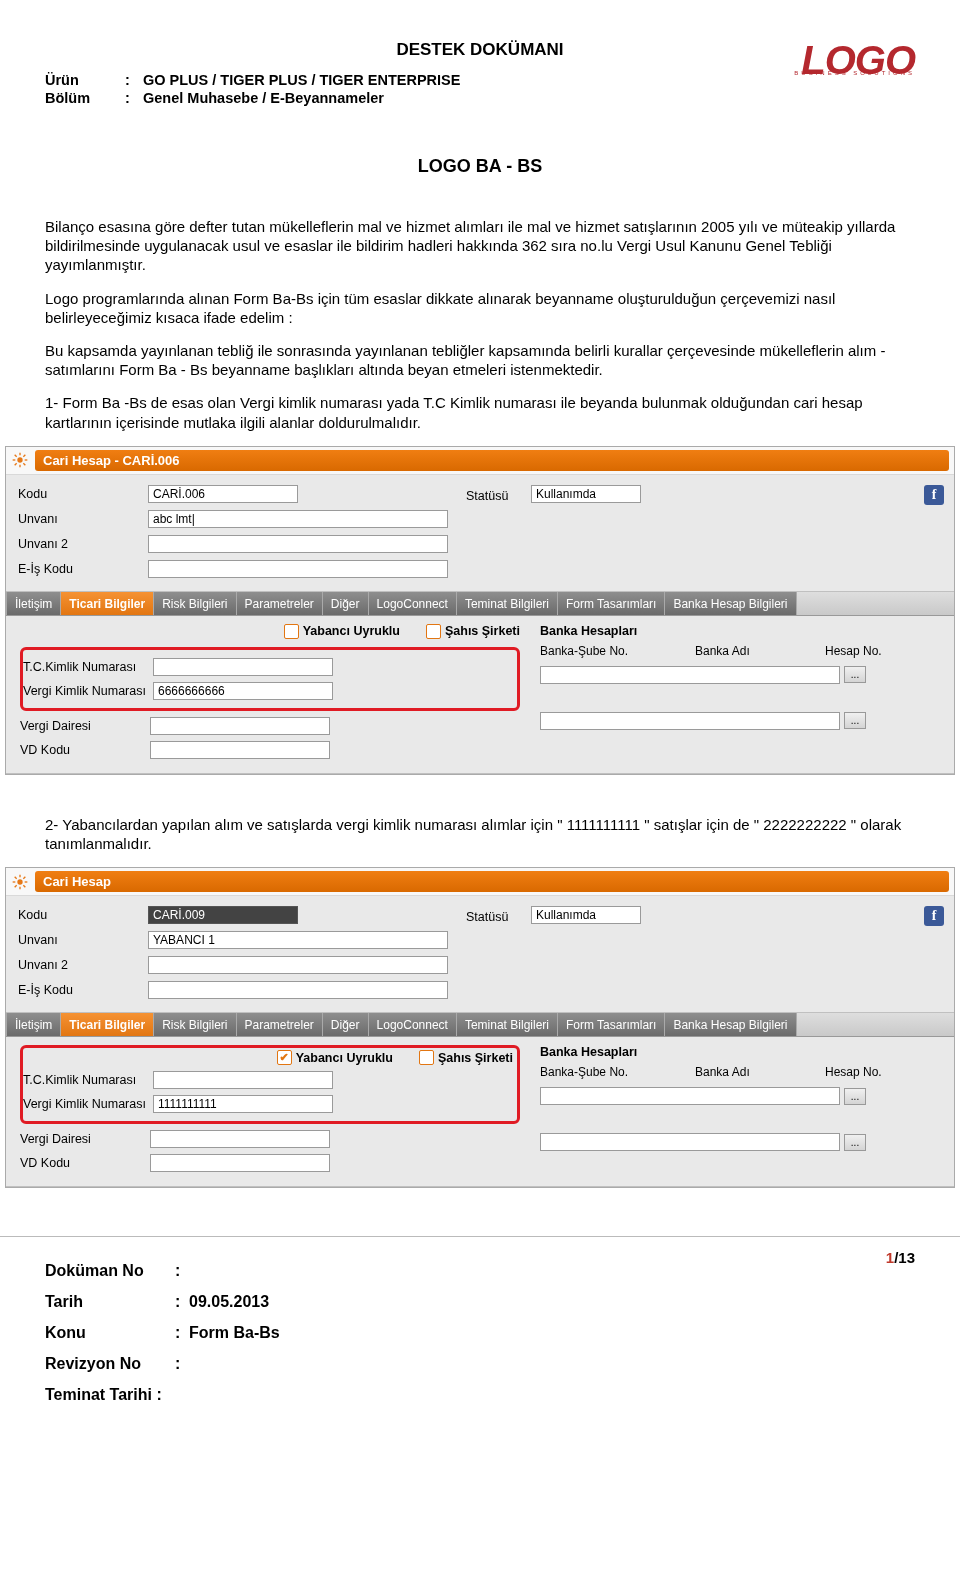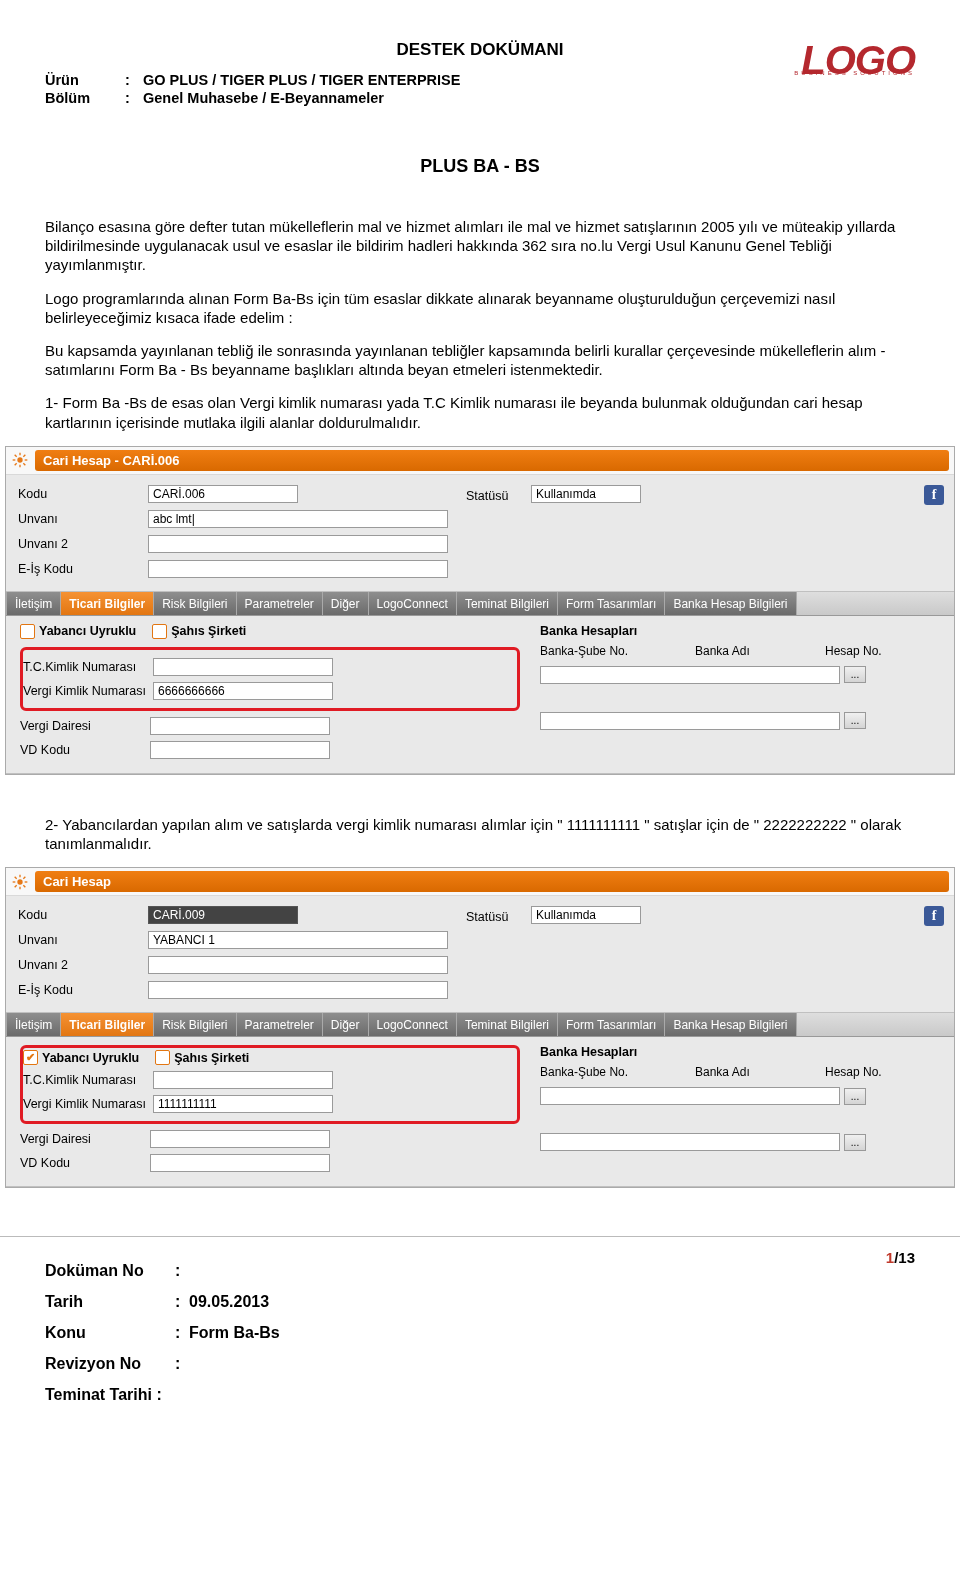--- a/index.html
+++ b/index.html
@@ -42,21 +42,21 @@
   .tab.active { background:linear-gradient(#f59233,#e27612); color:#fff; font-weight:bold;}
   .pane { display:flex; background:#e9e9e9; border-bottom:1px solid #c0c0c0;}
   .pane-left { flex:1; padding:8px 14px 8px 14px; }
   .pane-right { width:420px; padding:6px 14px 0 0;}
   .bank-title { font-weight:bold; font-size:12.5px; padding:2px 0 4px 6px;}
   .bank-head { display:flex; font-size:12px; padding:2px 0 6px 6px;}
   .bank-head div:first-child{ width:155px;} .bank-head div:nth-child(2){ width:130px;} .bank-head div:nth-child(3){ width:95px;}
   .bank-row { display:flex; align-items:center; padding:2px 0 2px 6px;}
   .bank-row .inp { width:300px; margin-right:4px;}
   .ellips { width:22px; height:17px; background:linear-gradient(#f0f0f0,#d4d4d4); border:1px solid #999; font-size:10px; display:flex; align-items:center; justify-content:center; cursor:pointer;}
-  .chk-row { display:flex; align-items:center; gap:16px; margin-bottom:8px;}
+  .chk-row { display:flex; align-items:center; gap:26px; margin-bottom:8px;justify-content:flex-end;}
   .chk { display:flex; align-items:center; gap:4px;}
   .chk-box { width:15px; height:15px; border:1px solid #e27612; border-radius:2px; background:#fff; display:flex; align-items:center; justify-content:center;}
   .chk-box.checked::after { content:"✔"; color:#e27612; font-size:11px; line-height:1; font-weight:bold;}
   .chk-label { font-weight:bold; font-size:12.5px;}
   .field-row { display:flex; align-items:center; margin:6px 0;}
   .hl { border:3px solid #e01b24; border-radius:6px; padding:2px 4px 2px 0;}
   .footer { position:relative; margin-top:48px; border-top:1px solid #bbb; margin-left:-45px; margin-right:-45px; padding:12px 45px 0 45px;}
   .foot-row { display:flex; font-weight:bold; font-size:16px; margin:13px 0;}
   .foot-row .flab { width:130px;} .foot-row .fcol { width:14px;} .foot-row .fval { }
   .page-num { position:absolute; right:45px; top:12px; font-weight:bold; font-size:15px;}
@@ -75,21 +75,21 @@
     <div class="meta-label">Ürün</div>
     <div class="meta-colon">:</div>
     <div>GO PLUS / TIGER PLUS / TIGER ENTERPRISE</div>
   </div>
   <div class="meta-row">
     <div class="meta-label">Bölüm</div>
     <div class="meta-colon">:</div>
     <div>Genel Muhasebe / E-Beyannameler</div>
   </div>
 
-  <div class="section-title">PLUS BA - BS</div>
+  <div class="section-title">LOGO BA - BS</div>
 
   <p class="para">Bilanço esasına göre defter tutan mükelleflerin mal ve hizmet alımları ile mal ve hizmet satışlarının 2005 yılı ve müteakip yıllarda bildirilmesinde uygulanacak usul ve esaslar ile bildirim hadleri hakkında 362 sıra no.lu Vergi Usul Kanunu Genel Tebliği yayımlanmıştır.</p>
   <p class="para">Logo programlarında alınan Form Ba-Bs için tüm esaslar dikkate alınarak beyanname oluşturulduğun çerçevemizi nasıl belirleyeceğimiz kısaca ifade edelim :</p>
   <p class="para">Bu kapsamda yayınlanan tebliğ ile sonrasında yayınlanan tebliğler kapsamında belirli kurallar çerçevesinde mükelleflerin alım - satımlarını Form Ba - Bs beyanname başlıkları altında beyan etmeleri istenmektedir.</p>
   <p class="para">1- Form Ba -Bs de esas olan Vergi kimlik numarası yada T.C Kimlik numarası ile beyanda bulunmak olduğundan cari hesap kartlarının içerisinde mutlaka ilgili alanlar doldurulmalıdır.</p>
 
   <div class="screenshot">
     <div class="win">
       <div class="titlebar-outer">
         <span class="tb-gear">

